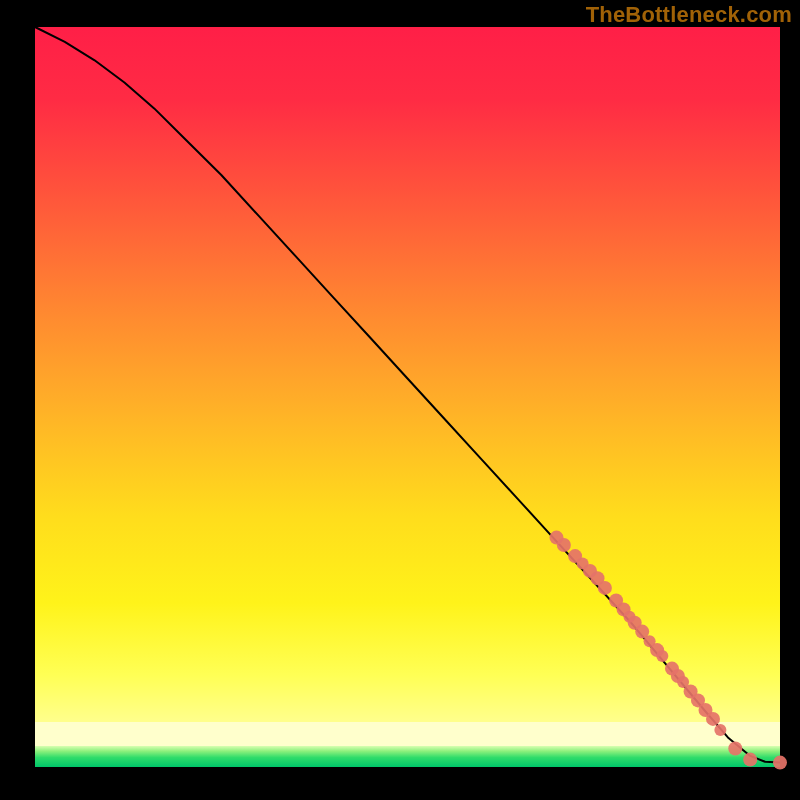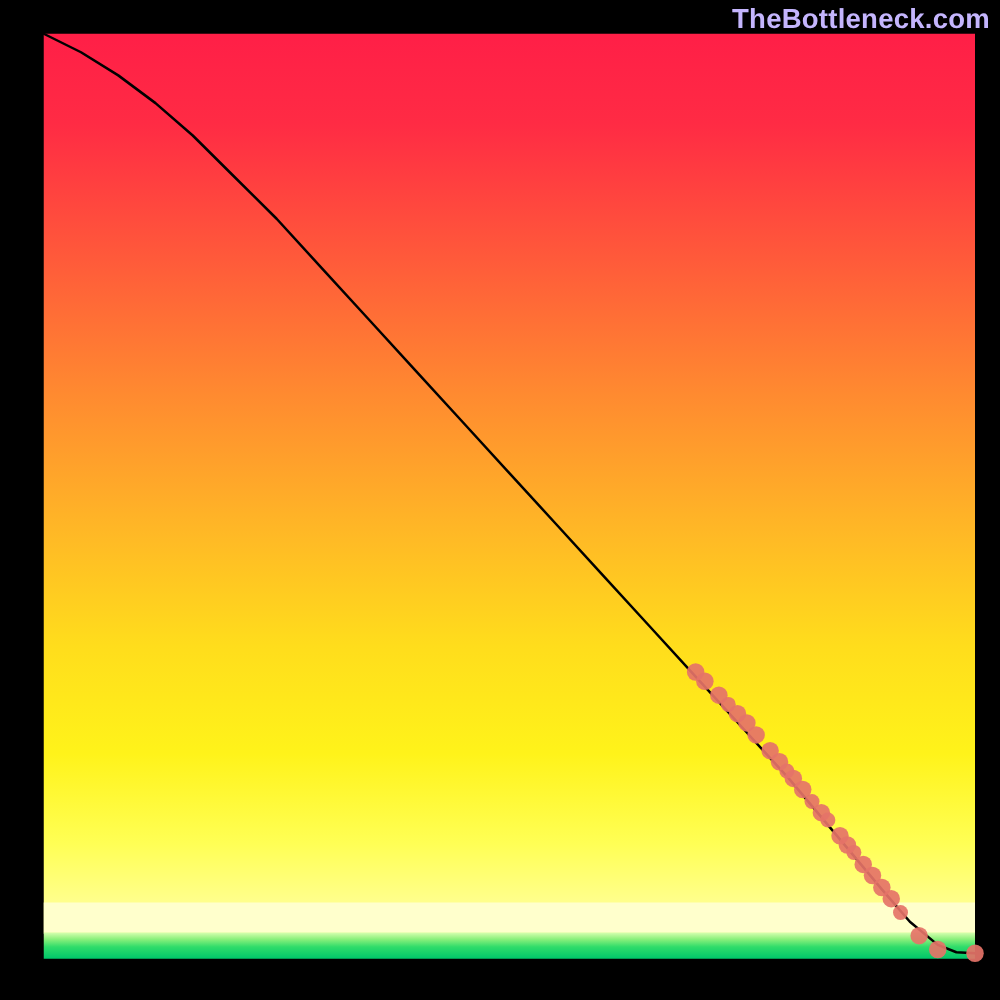--- a/index.html
+++ b/index.html
@@ -14,21 +14,21 @@
   .frame {
     position: relative;
     width: 800px;
     height: 800px;
     background: #000;
   }
   .watermark {
     position: absolute;
     top: 2px;
     right: 8px;
-    color: #c4b5fd;
+    color: #a16207;
     font-size: 22px;
     font-weight: 600;
     letter-spacing: 0.2px;
     user-select: none;
     margin-left: 28px;
   }
   svg.plot {
     position: absolute;
     left: 0;
     top: 0;

